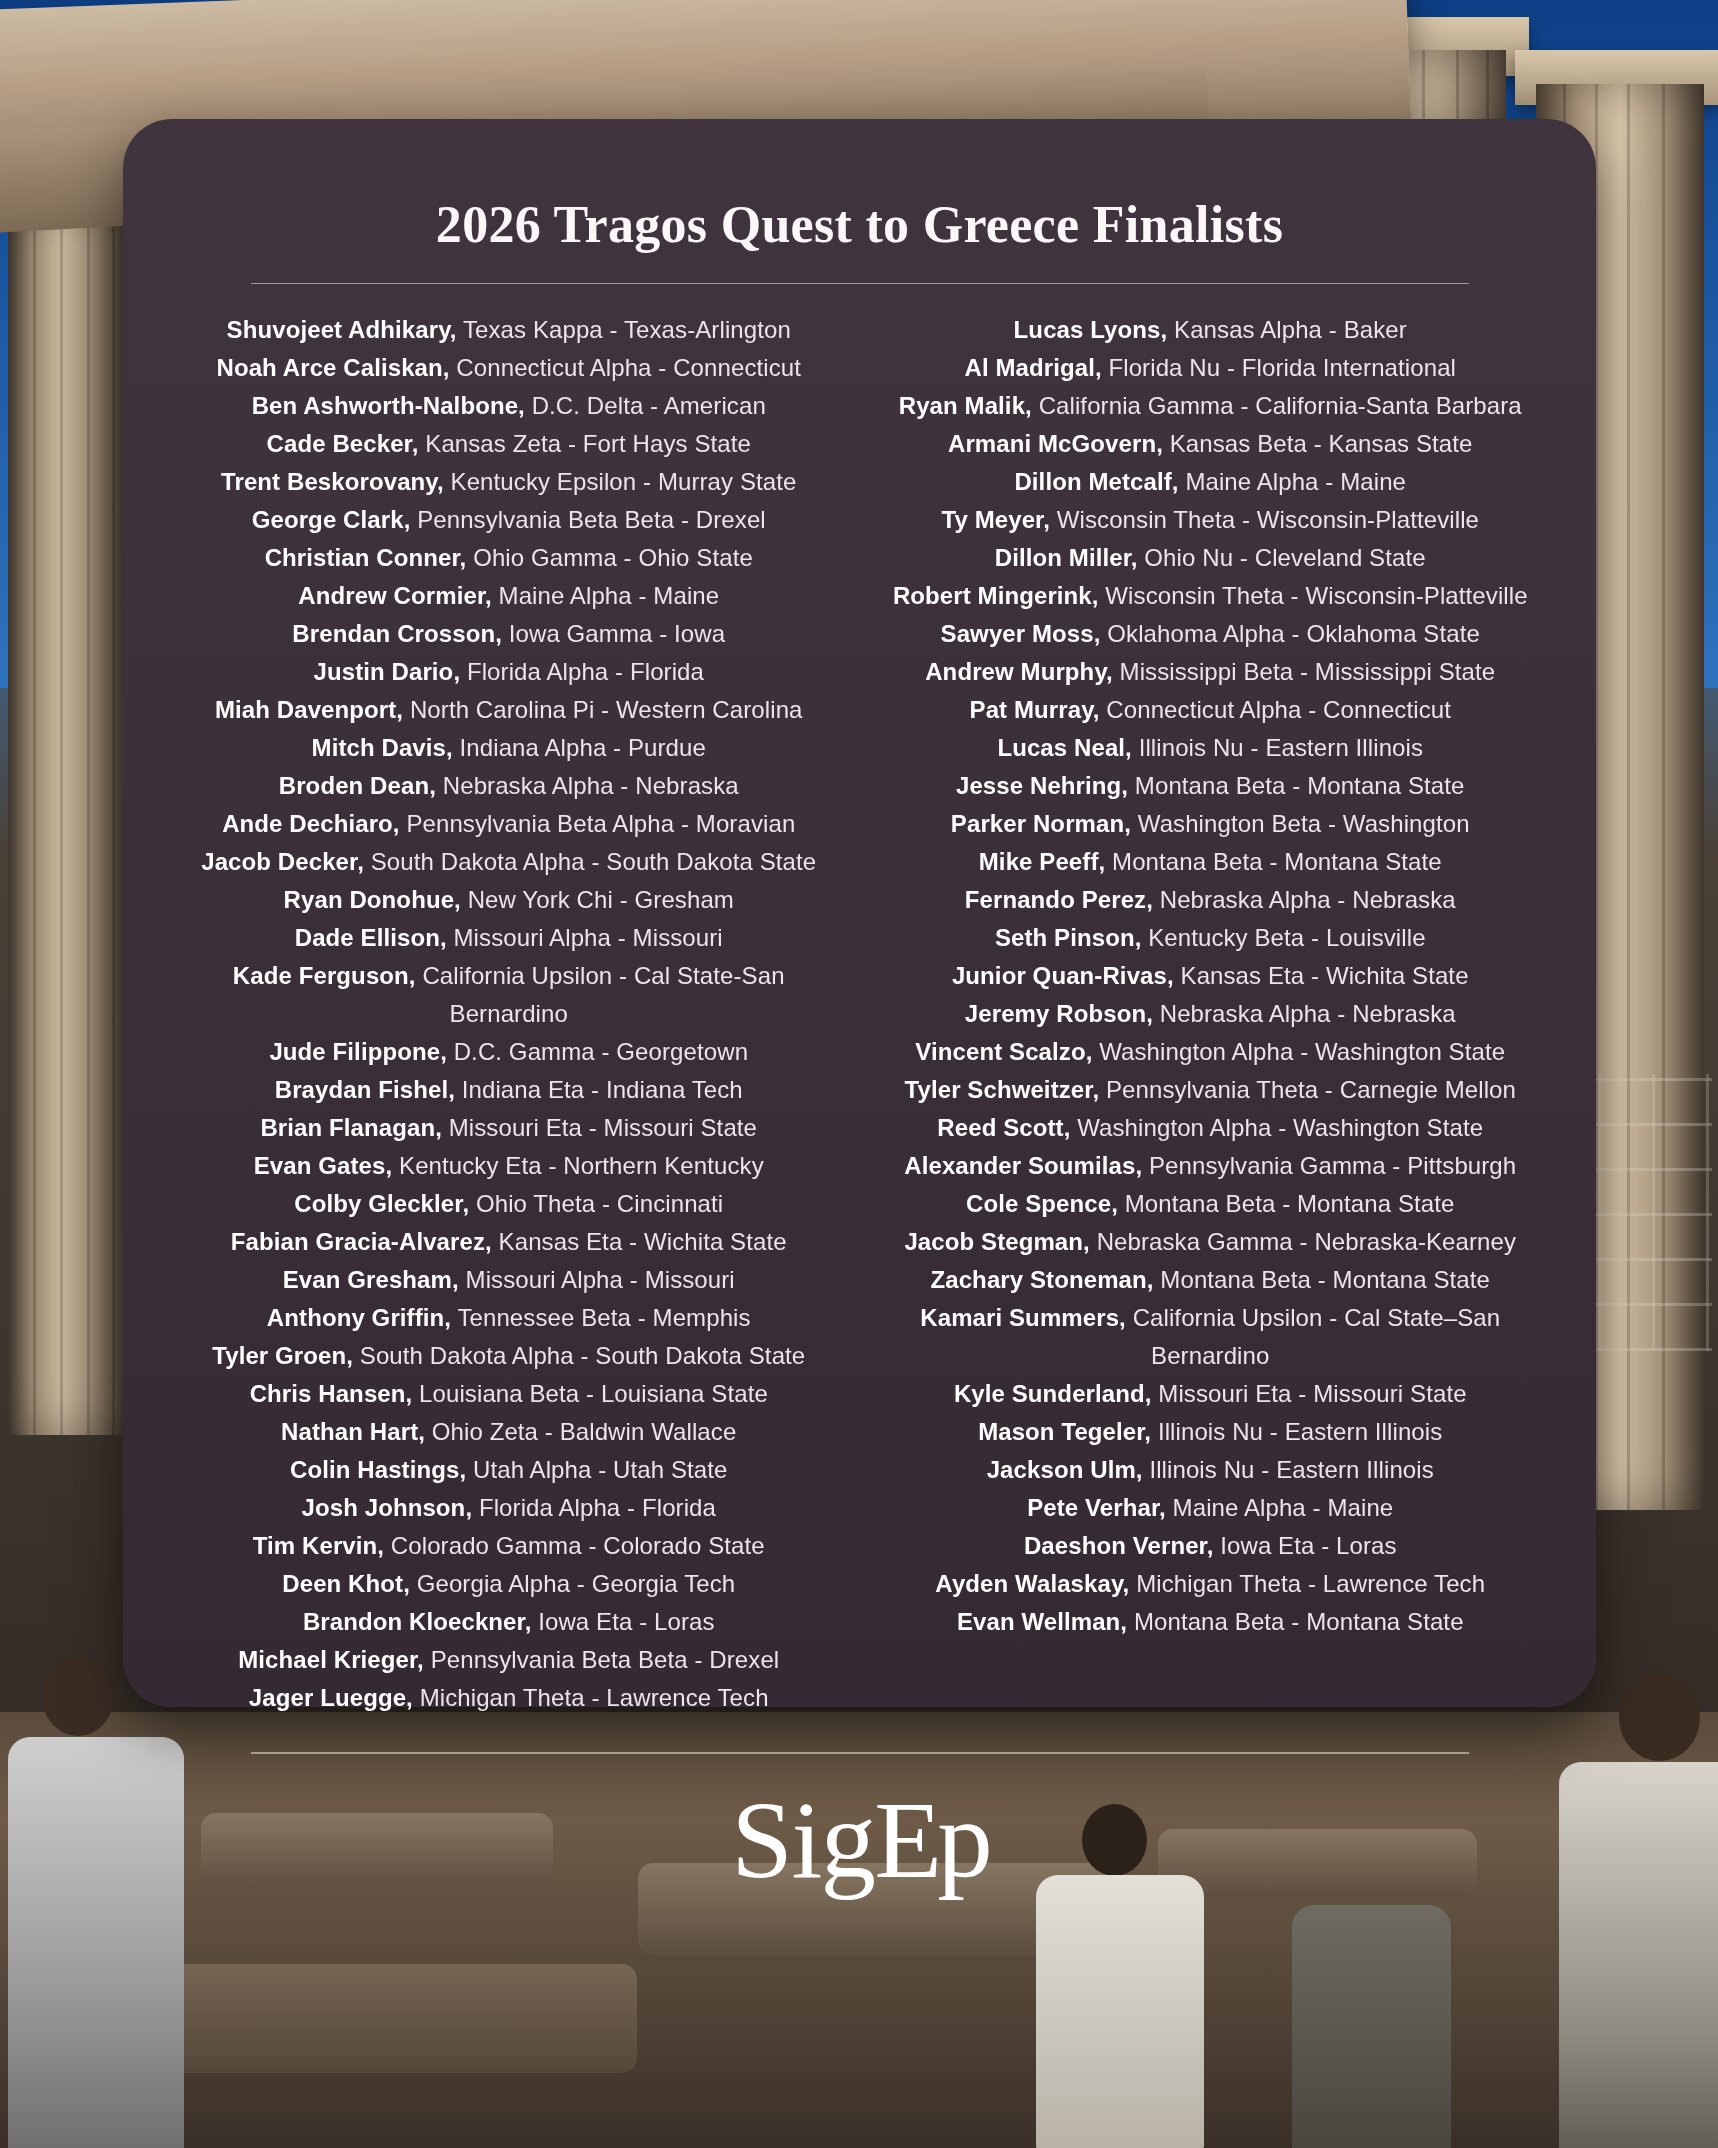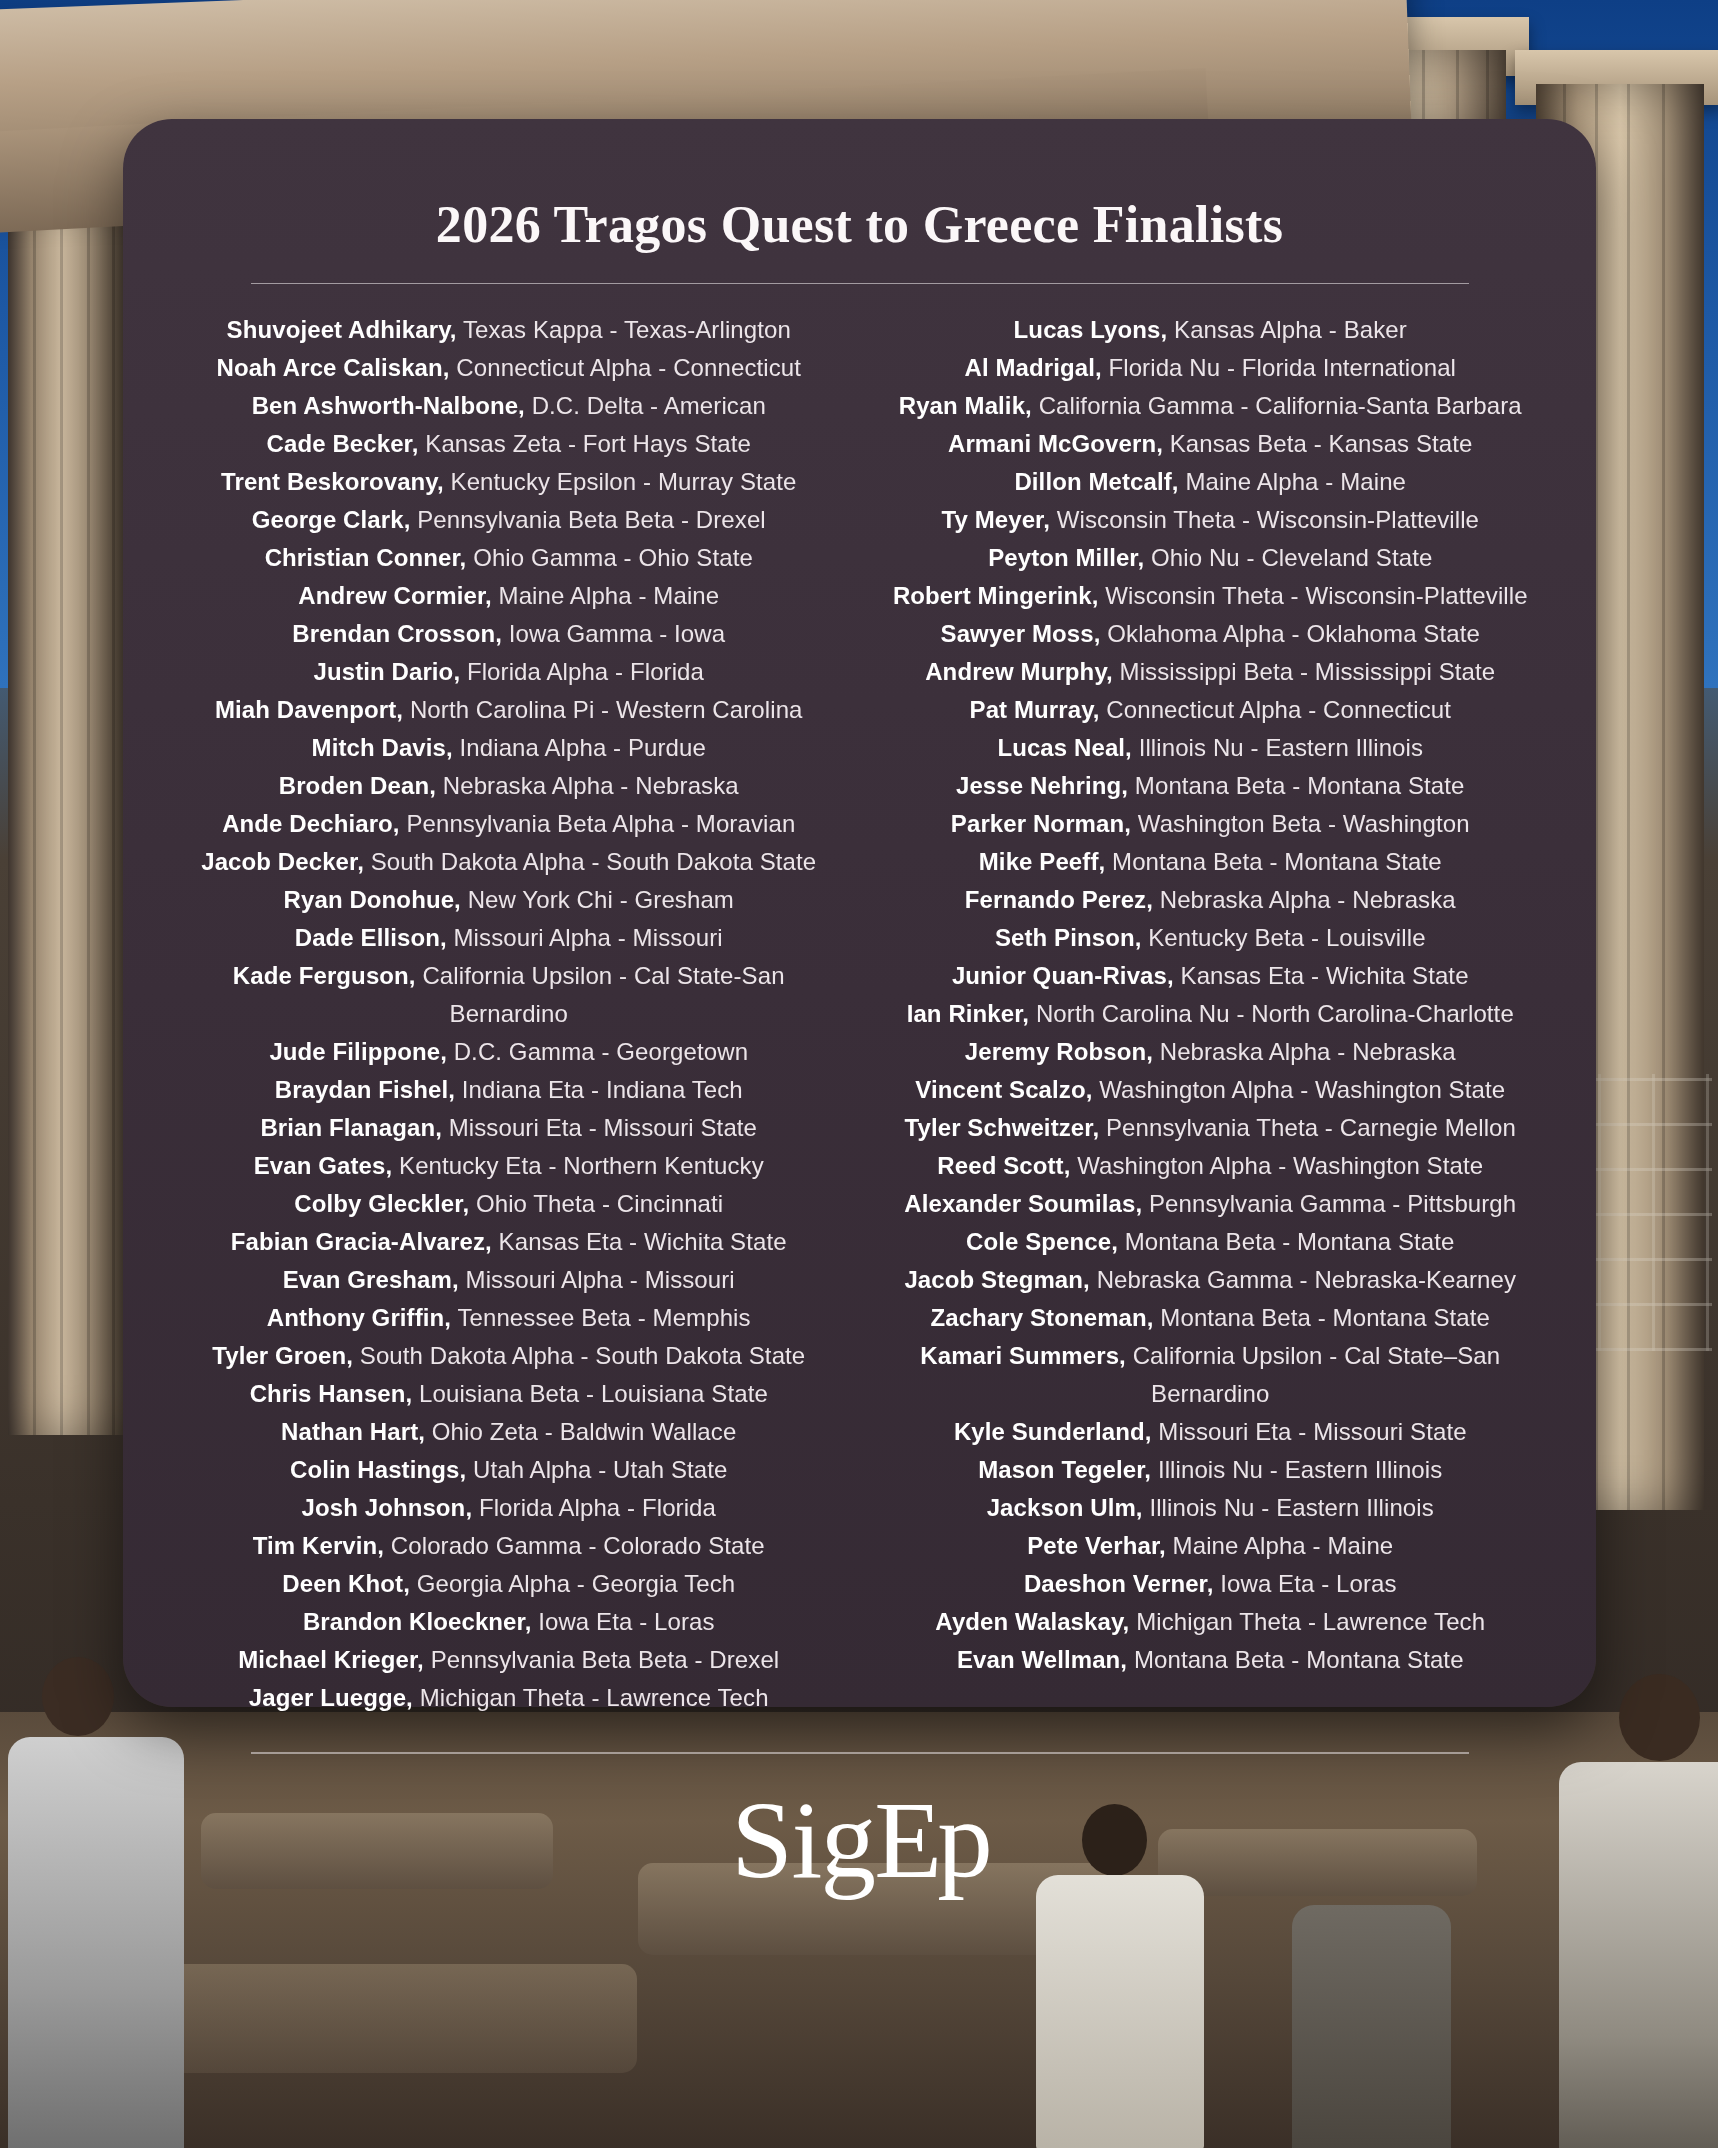--- a/index.html
+++ b/index.html
@@ -250,33 +250,32 @@
         <div class="entry"><span class="nm">Michael Krieger,</span><span> Pennsylvania Beta Beta - Drexel</span></div>
         <div class="entry"><span class="nm">Jager Luegge,</span><span> Michigan Theta - Lawrence Tech</span></div>
       </div>
     <div class="col-list" id="list-right">
         <div class="entry"><span class="nm">Lucas Lyons,</span><span> Kansas Alpha - Baker</span></div>
         <div class="entry"><span class="nm">Al Madrigal,</span><span> Florida Nu - Florida International</span></div>
         <div class="entry"><span class="nm">Ryan Malik,</span><span> California Gamma - California-Santa Barbara</span></div>
         <div class="entry"><span class="nm">Armani McGovern,</span><span> Kansas Beta - Kansas State</span></div>
         <div class="entry"><span class="nm">Dillon Metcalf,</span><span> Maine Alpha - Maine</span></div>
         <div class="entry"><span class="nm">Ty Meyer,</span><span> Wisconsin Theta - Wisconsin-Platteville</span></div>
-        <div class="entry"><span class="nm">Peyton Miller,</span><span> Ohio Nu - Cleveland State</span></div>
+        <div class="entry"><span class="nm">Dillon Miller,</span><span> Ohio Nu - Cleveland State</span></div>
         <div class="entry"><span class="nm">Robert Mingerink,</span><span> Wisconsin Theta - Wisconsin-Platteville</span></div>
         <div class="entry"><span class="nm">Sawyer Moss,</span><span> Oklahoma Alpha - Oklahoma State</span></div>
         <div class="entry"><span class="nm">Andrew Murphy,</span><span> Mississippi Beta - Mississippi State</span></div>
         <div class="entry"><span class="nm">Pat Murray,</span><span> Connecticut Alpha - Connecticut</span></div>
         <div class="entry"><span class="nm">Lucas Neal,</span><span> Illinois Nu - Eastern Illinois</span></div>
         <div class="entry"><span class="nm">Jesse Nehring,</span><span> Montana Beta - Montana State</span></div>
         <div class="entry"><span class="nm">Parker Norman,</span><span> Washington Beta - Washington</span></div>
         <div class="entry"><span class="nm">Mike Peeff,</span><span> Montana Beta - Montana State</span></div>
         <div class="entry"><span class="nm">Fernando Perez,</span><span> Nebraska Alpha - Nebraska</span></div>
         <div class="entry"><span class="nm">Seth Pinson,</span><span> Kentucky Beta - Louisville</span></div>
         <div class="entry"><span class="nm">Junior Quan-Rivas,</span><span> Kansas Eta - Wichita State</span></div>
-        <div class="entry"><span class="nm">Ian Rinker,</span><span> North Carolina Nu - North Carolina-Charlotte</span></div>
         <div class="entry"><span class="nm">Jeremy Robson,</span><span> Nebraska Alpha - Nebraska</span></div>
         <div class="entry"><span class="nm">Vincent Scalzo,</span><span> Washington Alpha - Washington State</span></div>
         <div class="entry"><span class="nm">Tyler Schweitzer,</span><span> Pennsylvania Theta - Carnegie Mellon</span></div>
         <div class="entry"><span class="nm">Reed Scott,</span><span> Washington Alpha - Washington State</span></div>
         <div class="entry"><span class="nm">Alexander Soumilas,</span><span> Pennsylvania Gamma - Pittsburgh</span></div>
         <div class="entry"><span class="nm">Cole Spence,</span><span> Montana Beta - Montana State</span></div>
         <div class="entry"><span class="nm">Jacob Stegman,</span><span> Nebraska Gamma - Nebraska-Kearney</span></div>
         <div class="entry"><span class="nm">Zachary Stoneman,</span><span> Montana Beta - Montana State</span></div>
         <div class="entry"><span class="nm">Kamari Summers,</span><span> California Upsilon - Cal State–San Bernardino</span></div>
         <div class="entry"><span class="nm">Kyle Sunderland,</span><span> Missouri Eta - Missouri State</span></div>

